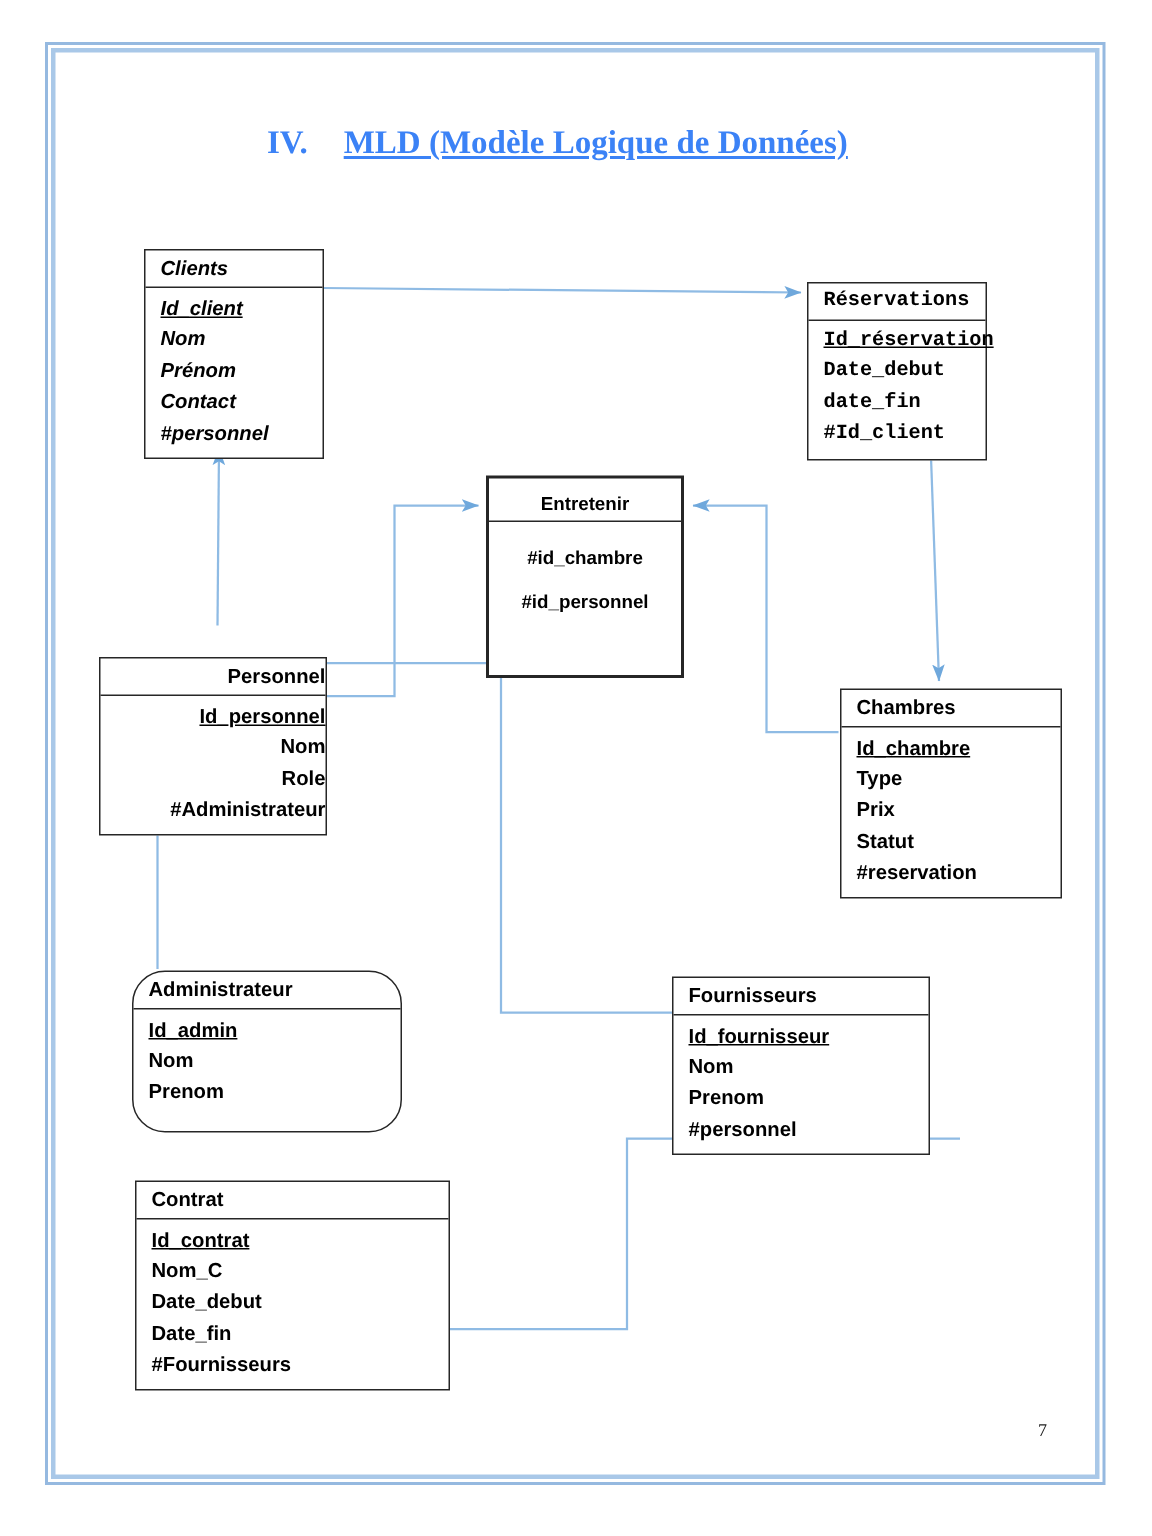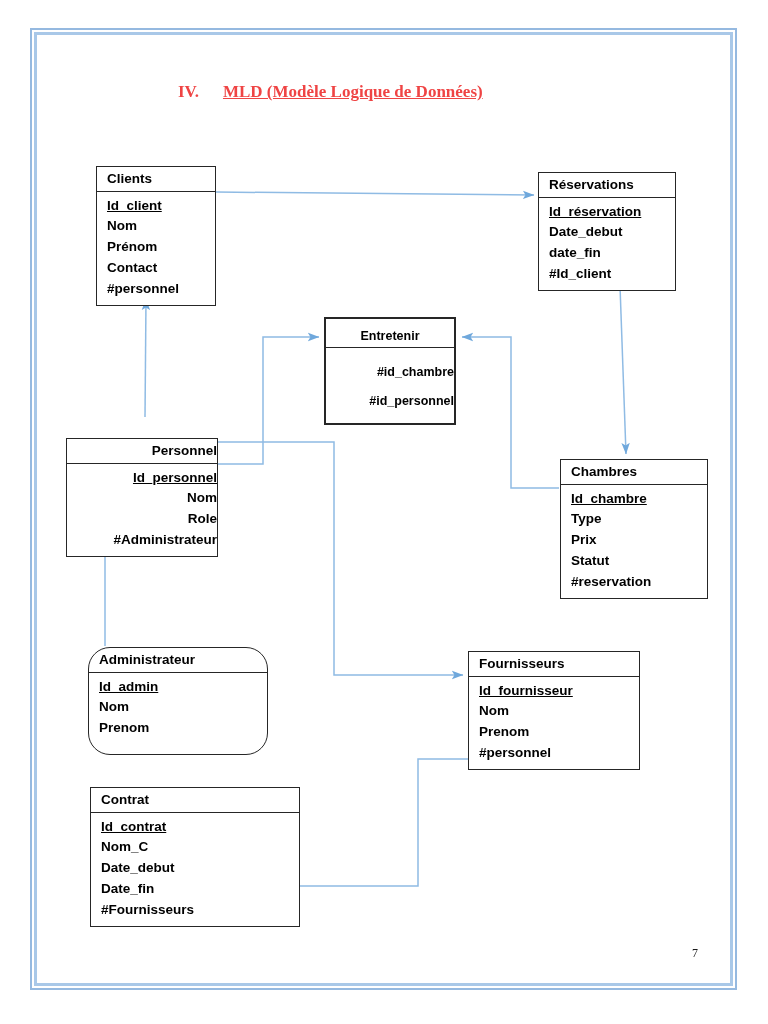--- a/index.html
+++ b/index.html
@@ -38,22 +38,22 @@
     background: transparent;
   }
 
   
   #heading {
     position: absolute;
     left: 178px;
     top: 82px;
     font-family: "Liberation Serif", serif;
     font-weight: bold;
-    font-size: 17px;
-    color: #ef4444;
+    font-size: 22px;
+    color: #3b82f6;
     white-space: nowrap;
   }
   #heading .num {
     display: inline-block;
     margin-right: 24px;
   }
   #heading .ttl {
     text-decoration: underline;
   }
 
@@ -105,35 +105,35 @@
     border-width: 2px;
   }
   .entity.assoc .ent-title {
     text-align: center;
     font-size: 12.5px;
     padding: 10px 0 4px 0;
     border-bottom-width: 1.6px;
   }
   .entity.assoc .ent-attrs {
     padding: 10px 0 0 0;
-    text-align: right;
+    text-align: center;
   }
   .entity.assoc .attr {
     font-size: 12.5px;
     line-height: 2.3;
   }
 
   
-  #ent-clients        { left: 96px;  top: 166px; width: 120px; }
-  #ent-reservations   { left: 538px; top: 172px; width: 138px; }
-  #ent-entretenir     { left: 324px; top: 317px; width: 132px; height: 108px; }
+  #ent-clients        { left: 96px;  top: 166px; width: 120px; font-style: italic; }
+  #ent-reservations   { left: 538px; top: 188px; width: 120px; font-family: Liberation Mono, monospace; }
+  #ent-entretenir     { left: 324px; top: 317px; width: 132px; height: 135px; }
   #ent-personnel      { left: 66px;  top: 438px; width: 152px; text-align: right; }
   #ent-chambres       { left: 560px; top: 459px; width: 148px; }
   #ent-administrateur { left: 88px;  top: 647px; width: 180px; height: 108px; border-radius: 22px; }
-  #ent-fournisseurs   { left: 468px; top: 651px; width: 172px; }
+  #ent-fournisseurs   { left: 448px; top: 651px; width: 172px; }
   #ent-contrat        { left: 90px;  top: 787px; width: 210px; }
 
   
   #page-number {
     position: absolute;
     left: 692px;
     top: 946px;
     font-family: "Liberation Serif", serif;
     font-size: 12px;
     color: #1a1a1a;

